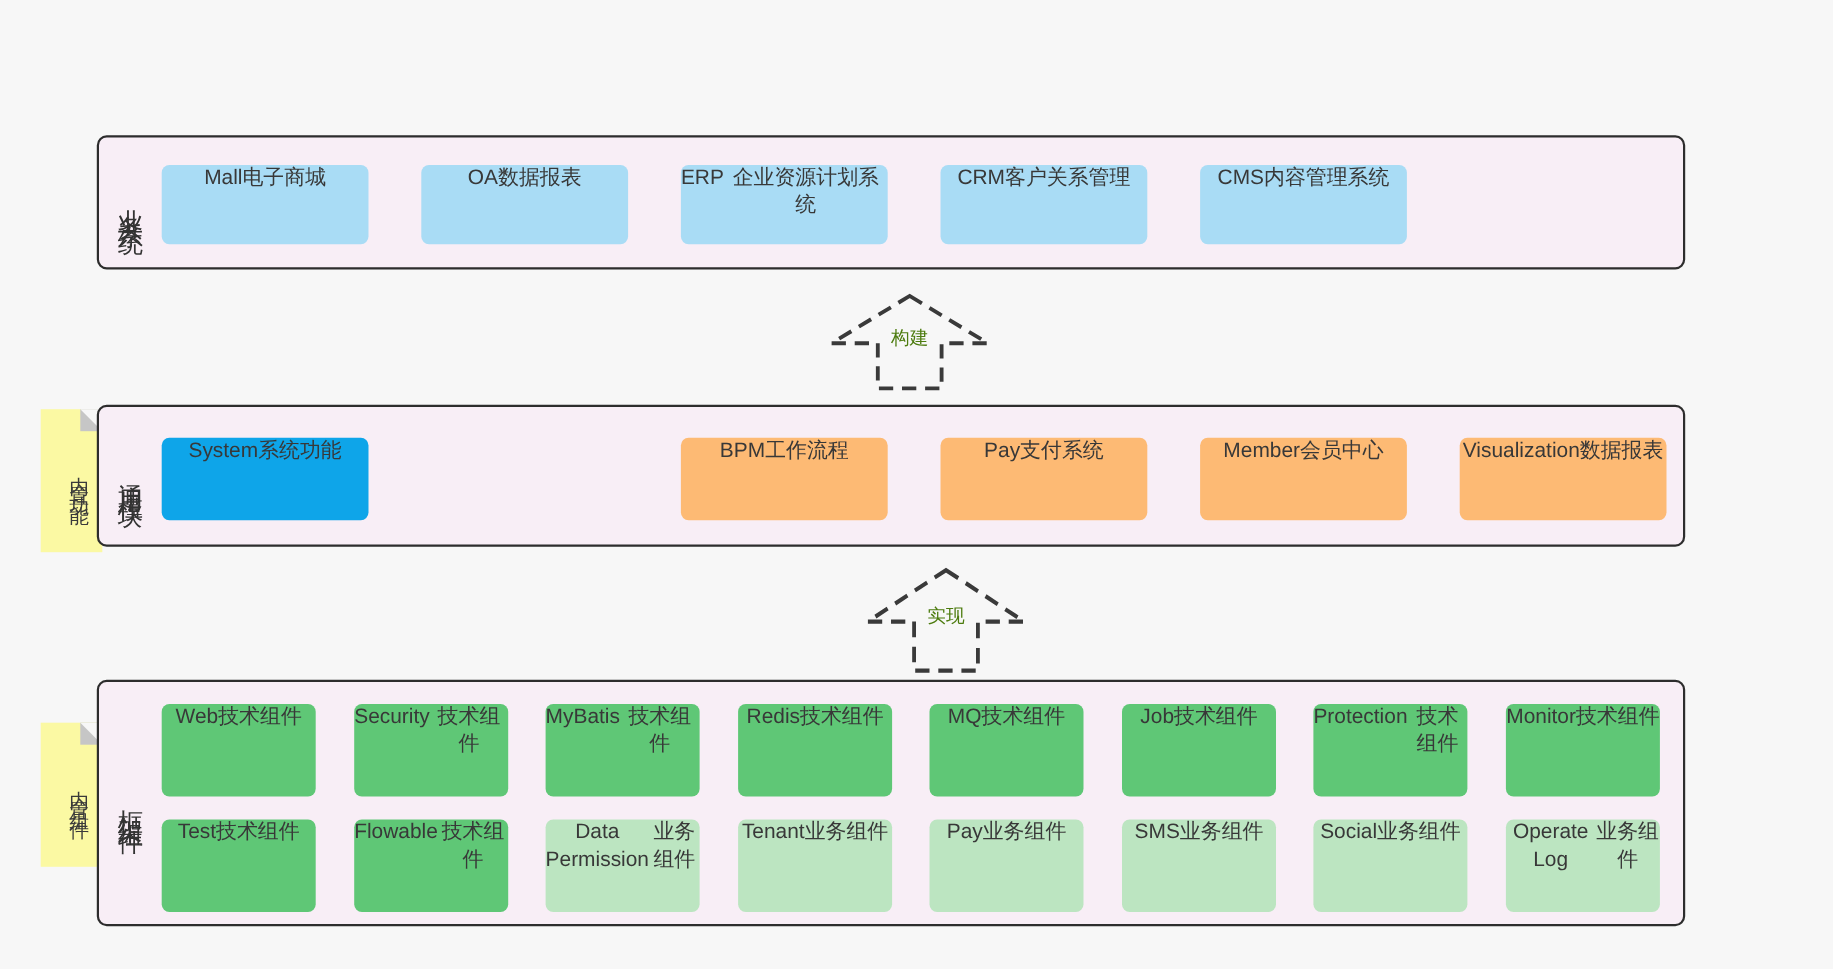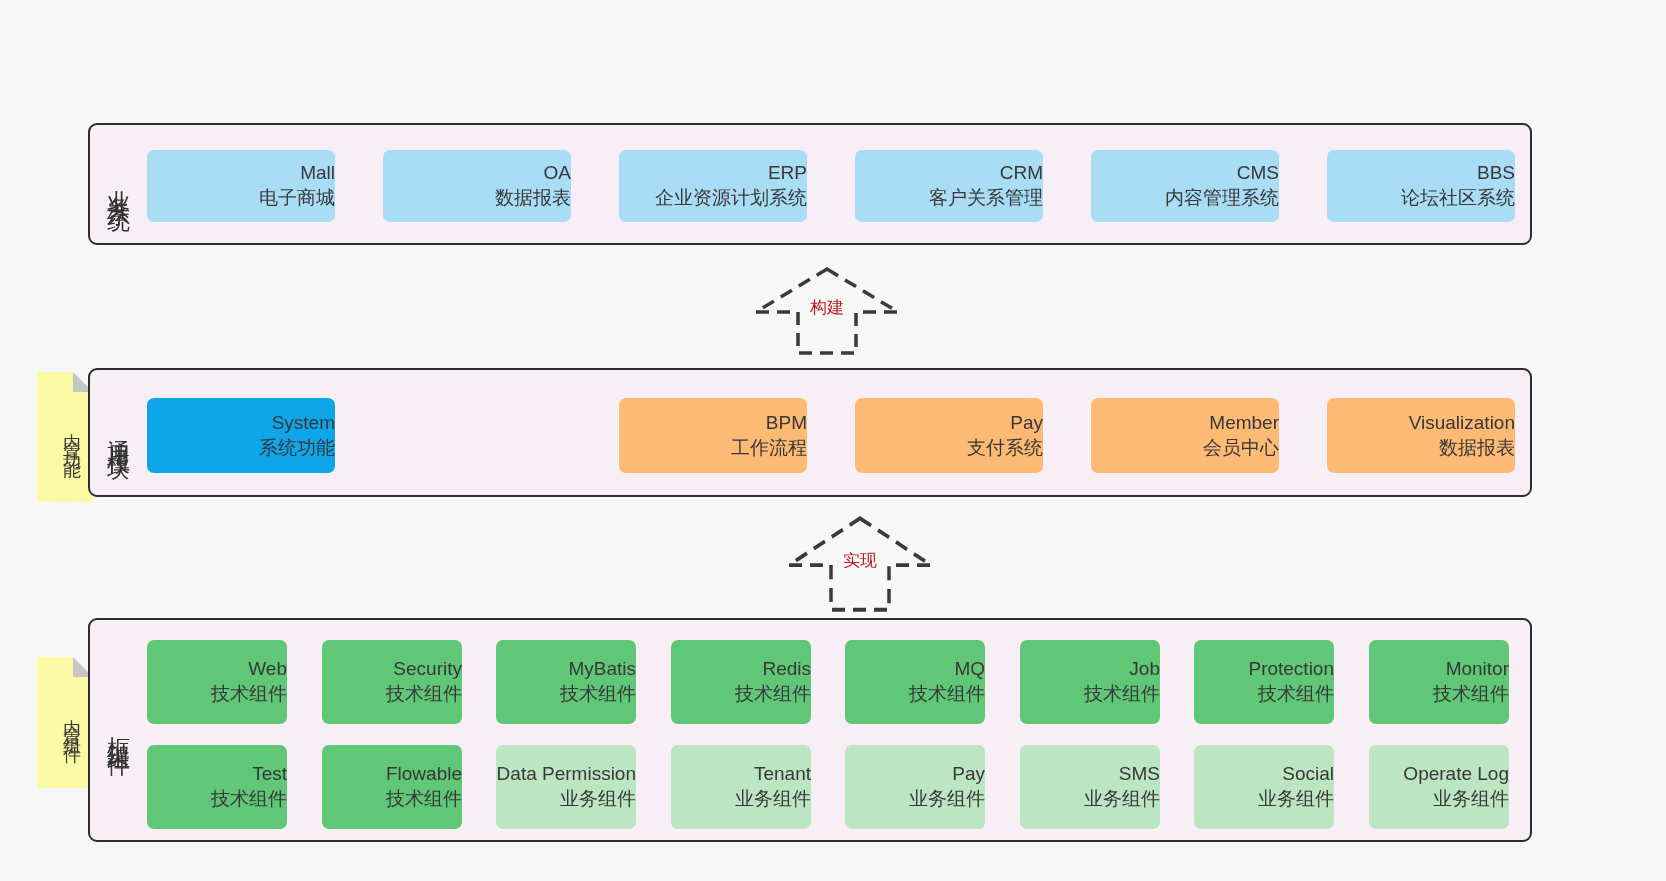--- a/index.html
+++ b/index.html
@@ -11,22 +11,22 @@
   
   .band{position:absolute;left:88px;width:1444px;background:#f8eef6;
         border:2px solid #2d2d2d;border-radius:9px;z-index:1}
   #band-business{top:123px;height:122px}
   #band-modules{top:368px;height:129px}
   #band-components{top:618px;height:224px}
   .band-label{position:absolute;left:14px;top:50%;transform:translateY(-50%);
         writing-mode:vertical-rl;text-orientation:upright;
         font-size:23px;letter-spacing:6px;color:#333;white-space:nowrap}
   
-  .box{position:absolute;border-radius:7px;display:flex;flex-direction:column;
-       align-items:flex-end;justify-content:center;text-align:center;
+  .box{position:absolute;border-radius:7px;display:flex;flex-direction:row;
+       align-items:flex-start;justify-content:center;text-align:center;
        font-size:19px;line-height:1.3;color:#383838}
   .box6{width:188px;height:72px;top:25px}
   #band-modules .box6{top:28px;height:75px}
   .c0{left:57px}.c1{left:293px}.c2{left:529px}.c3{left:765px}.c4{left:1001px}.c5{left:1237px}
   .box8{width:140px;height:84px}
   .r1{top:20px}.r2{top:125px}
   .g0{left:57px}.g1{left:232px}.g2{left:406px}.g3{left:581px}
   .g4{left:755px}.g5{left:930px}.g6{left:1104px}.g7{left:1279px}
   [data-variant="blue"]{background:#a9dcf5}
   [data-variant="red"]{background:#0ea5e9}
@@ -42,21 +42,21 @@
        border-color:#f7f7f7 #f7f7f7 #c6c6c6 transparent}
   .sticky .vtext{position:absolute;left:50%;top:50%;margin-left:7px;
        transform:translate(-50%,-50%);writing-mode:vertical-rl;text-orientation:upright;
        font-size:18px;letter-spacing:9px;color:#3a3a3a;white-space:nowrap}
   
   .arrow{position:absolute;z-index:2}
   #arrow-build{left:752px;top:266px;width:150px;height:90px}
   #arrow-implement{left:785px;top:515px;width:150px;height:98px}
   .arrow svg{width:100%;height:100%;display:block}
   .arrow .alabel{position:absolute;left:50%;top:46%;transform:translate(-50%,-50%);
-       background:#f7f7f7;padding:1px 3px;font-size:17px;color:#b91c1c;white-space:nowrap}
+       background:#f7f7f7;padding:1px 3px;font-size:17px;color:#4d7c0f;white-space:nowrap}
 </style>
 </head>
 <body>
 
 <div class="sticky" id="sticky-features">
   <span class="fold"></span>
   <span class="vtext">内置功能</span>
 </div>
 <div class="sticky" id="sticky-components">
   <span class="fold"></span>
@@ -77,24 +77,20 @@
     <span>ERP</span>
     <span>企业资源计划系统</span>
   </div>
   <div class="box box6 c3" data-variant="blue">
     <span>CRM</span>
     <span>客户关系管理</span>
   </div>
   <div class="box box6 c4" data-variant="blue">
     <span>CMS</span>
     <span>内容管理系统</span>
-  </div>
-  <div class="box box6 c5" data-variant="blue">
-    <span>BBS</span>
-    <span>论坛社区系统</span>
   </div>
 </div>
 
 <div class="arrow" id="arrow-build">
   <svg viewBox="0 0 150 90" preserveAspectRatio="none">
     <polygon points="75,3 146,46 104,46 104,87 46,87 46,46 4,46" fill="none" stroke="#3a3a3a" stroke-width="3.5" stroke-dasharray="13 8"></polygon>
   </svg>
   <span class="alabel">构建</span>
 </div>
 

